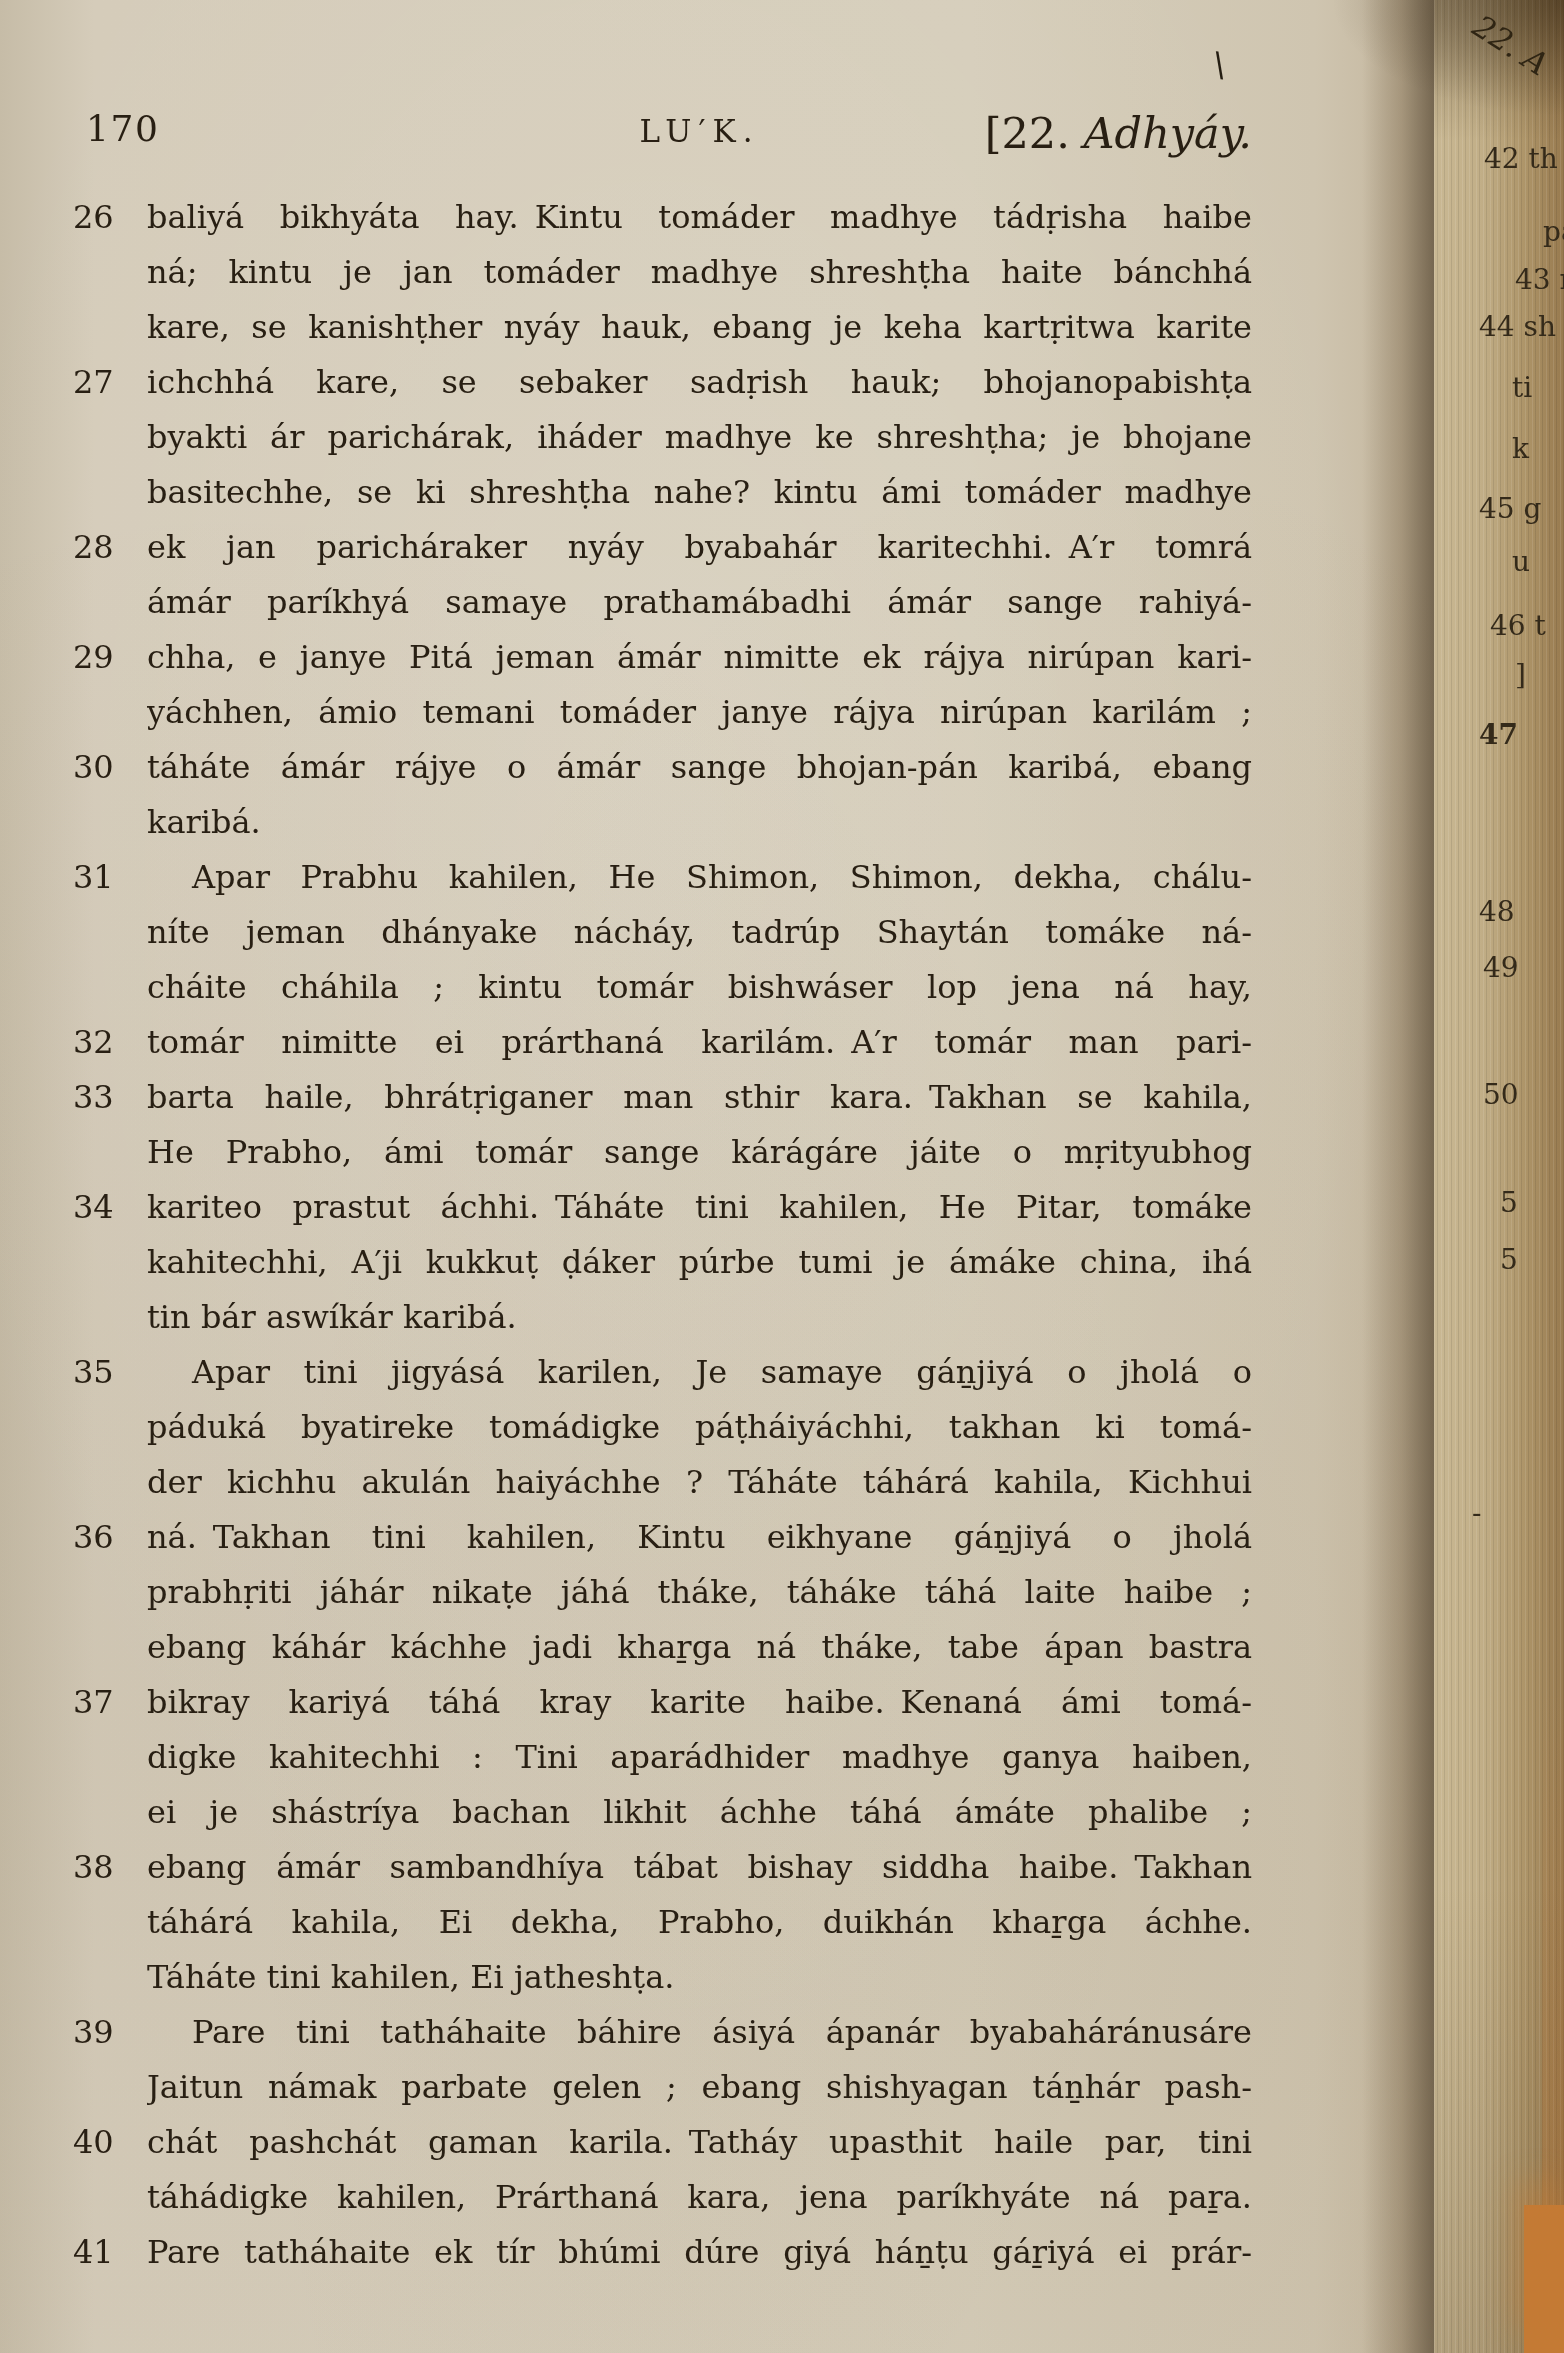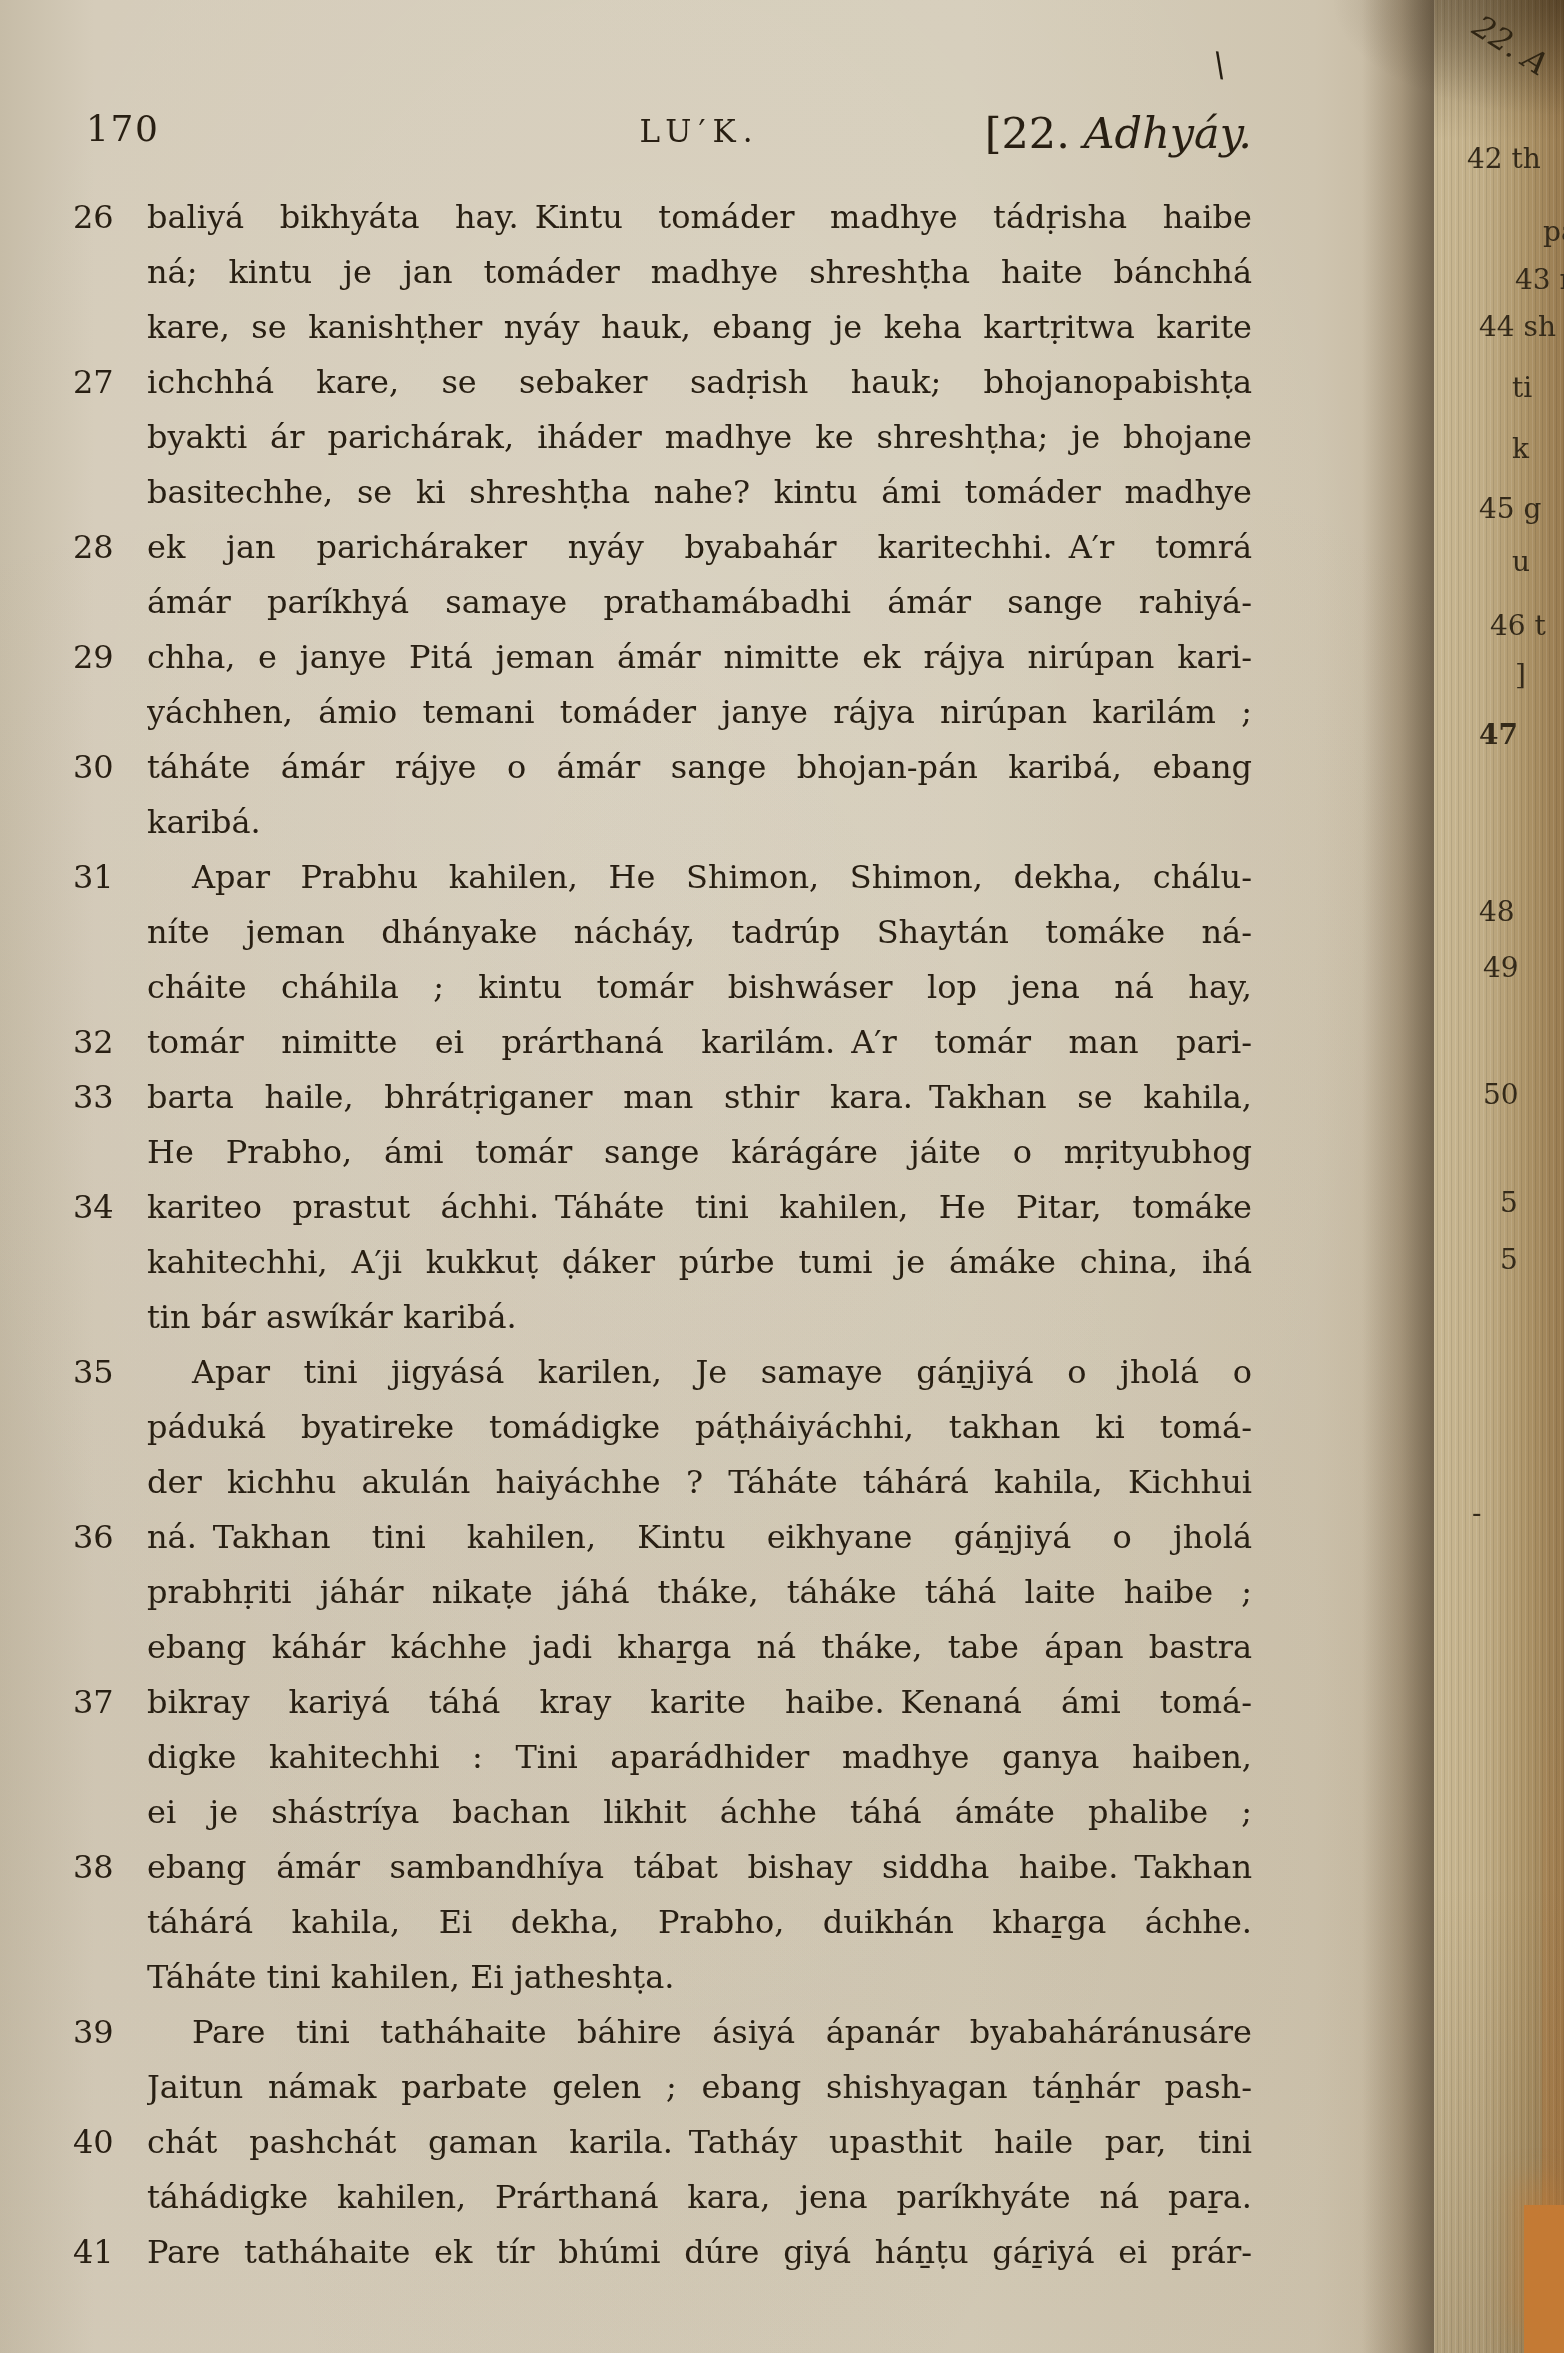--- a/index.html
+++ b/index.html
@@ -227,21 +227,21 @@
       <div class="line">
         <span class="vnum">41</span>
         <span class="ltext">Pare tatháhaite ek tír bhúmi dúre giyá háṉṭu gáṟiyá ei prár-</span>
       </div>
     </div>
 
   <div class="gutter-shadow"></div>
 
   <div class="page-edge">
     <span class="edge-rotated">22. A</span>
-  <span class="edge-fragment" style="top: 145px; left: 33px;">42 th</span>
+  <span class="edge-fragment" style="top: 145px; left: 50px;">42 th</span>
       <span class="edge-fragment" style="top: 218px; left: 63px; margin-left: 46px;">pá</span>
       <span class="edge-fragment" style="top: 266px; left: 45px; padding-left: 36px;">43 ná</span>
       <span class="edge-fragment" style="top: 313px; left: 45px;">44 sh</span>
       <span class="edge-fragment" style="top: 374px; left: 78px;">ti</span>
       <span class="edge-fragment" style="top: 435px; left: 78px;">k</span>
       <span class="edge-fragment" style="top: 495px; left: 45px;">45 g</span>
       <span class="edge-fragment" style="top: 548px; left: 78px;">u</span>
       <span class="edge-fragment" style="top: 612px; left: 45px; margin-left: 11px;">46 t</span>
       <span class="edge-fragment" style="top: 661px; left: 81px;">]</span>
       <span class="edge-fragment" style="top: 721px; left: 45px; font-weight: bold;">47</span>

